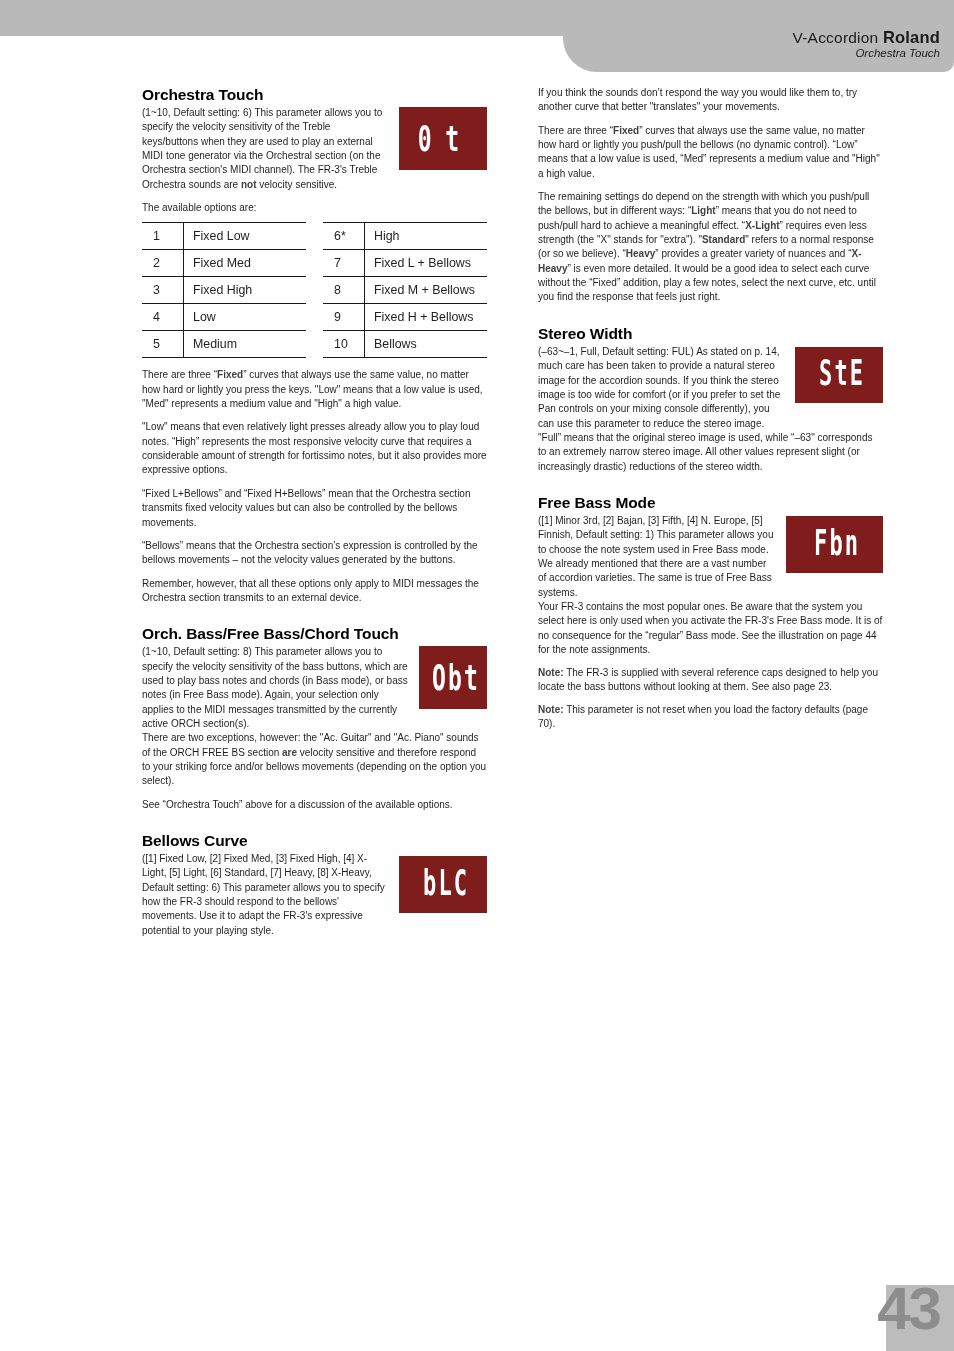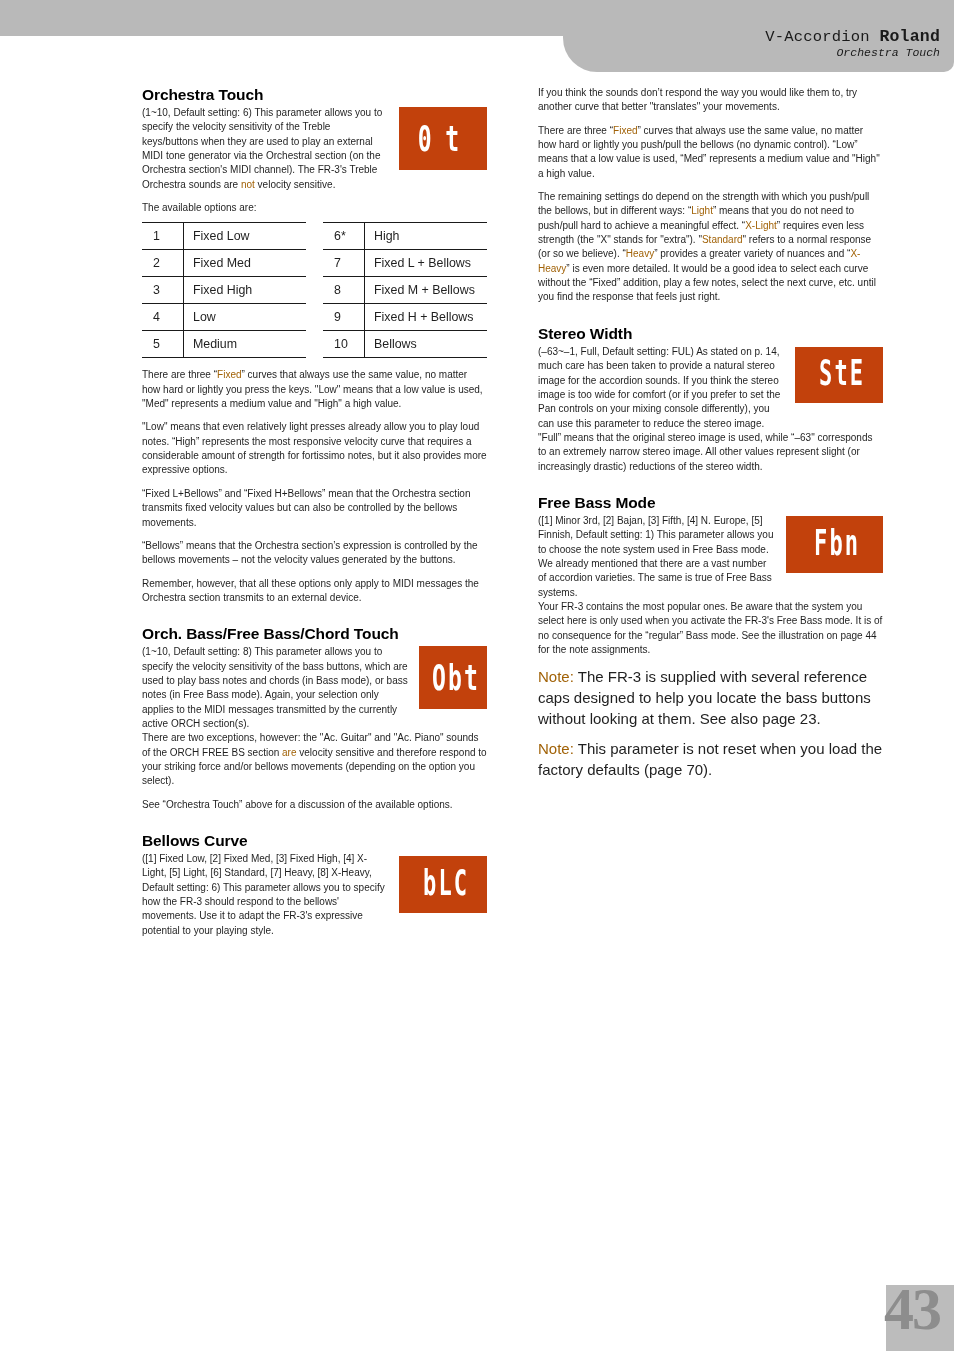--- a/index.html
+++ b/index.html
@@ -27,21 +27,20 @@
   }
   .header-block {
     position: absolute;
     top: 0;
     left: 563px;
     width: 391px;
     height: 72px;
     background: #b9b9b9;
     border-bottom-left-radius: 34px;
     border-bottom-right-radius: 10px;
-    font-family: Liberation Mono, monospace;
   }
   .header-text {
     position: absolute;
     top: 28px;
     right: 14px;
     text-align: right;
     line-height: 1.12;
   }
   .header-line1 {
     font-size: 15.5px;
@@ -79,33 +78,33 @@
 
   p {
     margin: 0 0 0 0;
     font-size: 10px;
     line-height: 1.435;
     color: #1f1f1f;
     text-align: left;
   }
   p + p { margin-top: 9px; }
   p.note {
-    font-size: 15px;
+    font-size: 10px;
     line-height: 1.40;
     margin-top: 9px;
   }
-  b, strong { font-weight: normal; color: #a16207; margin-top: 24px; }
+  b, strong { font-weight: bold; color: #404040; margin-top: 24px; }
 
   
   .flowbox { overflow: hidden; }
   .flowbox::after { content: ""; display: block; clear: both; }
 
   
   .lcd {
-    background: #c2410c;
+    background: #7f1d1d;
     float: right;
     display: flex;
     align-items: center;
     justify-content: center;
     box-sizing: border-box;
   }
   .lcd-seg {
     color: #ffffff;
     font-family: "DejaVu Sans Mono", monospace;
     font-weight: bold;
@@ -164,21 +163,20 @@
     position: absolute;
     left: 820px;
     top: 1279px;
     width: 120px;
     text-align: right;
     font-size: 60px;
     font-weight: bold;
     color: #8d8d8d;
     letter-spacing: -2px;
     line-height: 1;
-    font-family: Liberation Serif, serif;
   }
 </style>
 </head>
 <body>
 
 <div class="header-band"></div>
 <div class="header-block">
   <div class="header-text">
     <div class="header-line1">
       <span>V-Accordion</span>

